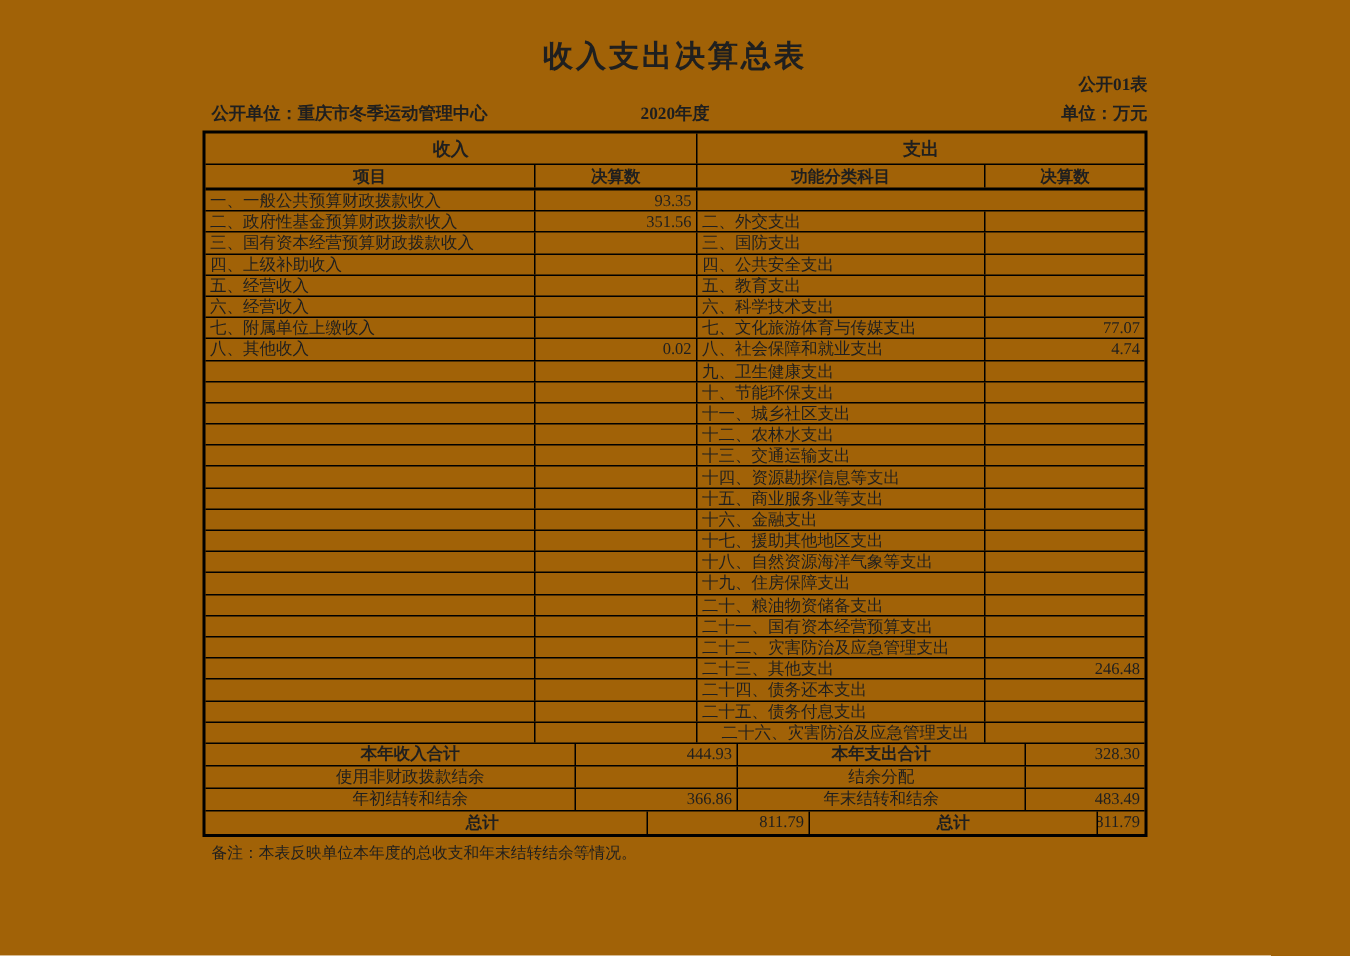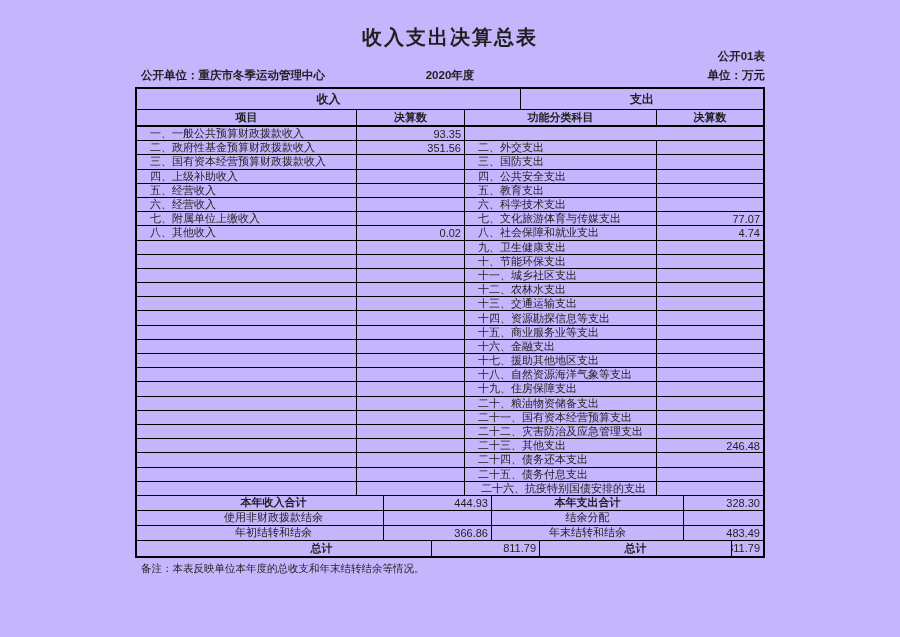--- a/index.html
+++ b/index.html
@@ -1,18 +1,18 @@
 <!DOCTYPE html>
 <html><head>
 <meta charset="utf-8">
 <style>
   html,body { margin:0; padding:0; background:#ffffff; }
   .page {
-    position:relative; width:900px; height:637px; background:#c4b5fd;
-    font-family:Liberation Sans, sans-serif;
+    position:relative; width:900px; height:637px; background:#a16207;
+    font-family:Liberation Serif, serif;
     color:#1f1f1f; overflow:hidden;
   }
   .title {
     position:absolute; left:135px; top:24px; width:630px;
     text-align:center; font-size:20px; font-weight:bold; letter-spacing:2px;
   }
   .table-code {
     position:absolute; right:135px; top:49px; font-size:11.5px; font-weight:bold;
   }
   .meta-row { position:absolute; left:135px; top:68px; width:630px; height:16px; font-size:11.5px; font-weight:bold; }
@@ -30,24 +30,24 @@
   .hrow1 { flex:0 0 auto; height:21px; }
   .hrow2 { flex:0 0 auto; height:17px; border-bottom-width:2px; }
   .drow  { flex:1 1 0; }
   .srow  { flex:0 0 auto; height:15px;padding-left:27px; }
   .tbl > .trow:last-child, .srow.last { border-bottom:none;margin-left:48px; }
 
   .c { display:flex; align-items:center; box-sizing:border-box; overflow:hidden;
        white-space:nowrap; border-right:1px solid #000; font-size:11px; }
   .c:last-child { border-right:none; }
   .c1 { width:220px; } .c2 { width:108px; } .c3 { width:192px; } .c4 { flex:1 1 0; }
-  .half-l { width:384px; } .half-r { flex:1 1 0; }
+  .half-l { width:328px; } .half-r { flex:1 1 0; }
   .hdr { justify-content:center; font-weight:bold; }
   .hrow1 .c { font-size:12px; }
-  .lbl { padding-left:13px; }
+  .lbl { padding-left:3px; }
   .val { justify-content:flex-end; padding-right:3px; }
   .ctr { justify-content:center; }
   .b { font-weight:bold; }
   .rows-host .drow:last-child .c3 { padding-left:16px; }
 
   .note { position:absolute; left:141px; top:562px; font-size:10.5px; }
 </style>
 </head>
 <body>
 
@@ -250,21 +250,21 @@
         <div class="trow drow">
           <div class="c c1 lbl"></div>
           <div class="c c2 val"></div>
           <div class="c c3 lbl">二十五、债务付息支出</div>
           <div class="c c4 val"></div>
         </div>
       
         <div class="trow drow">
           <div class="c c1 lbl"></div>
           <div class="c c2 val"></div>
-          <div class="c c3 lbl">二十六、抗疫特别国债安排的支出</div>
+          <div class="c c3 lbl">二十六、灾害防治及应急管理支出</div>
           <div class="c c4 val"></div>
         </div>
       </div>
 
     <div class="trow srow">
       <div class="c c1 ctr b">本年收入合计</div>
       <div class="c c2 val">444.93</div>
       <div class="c c3 ctr b">本年支出合计</div>
       <div class="c c4 val">328.30</div>
     </div>

